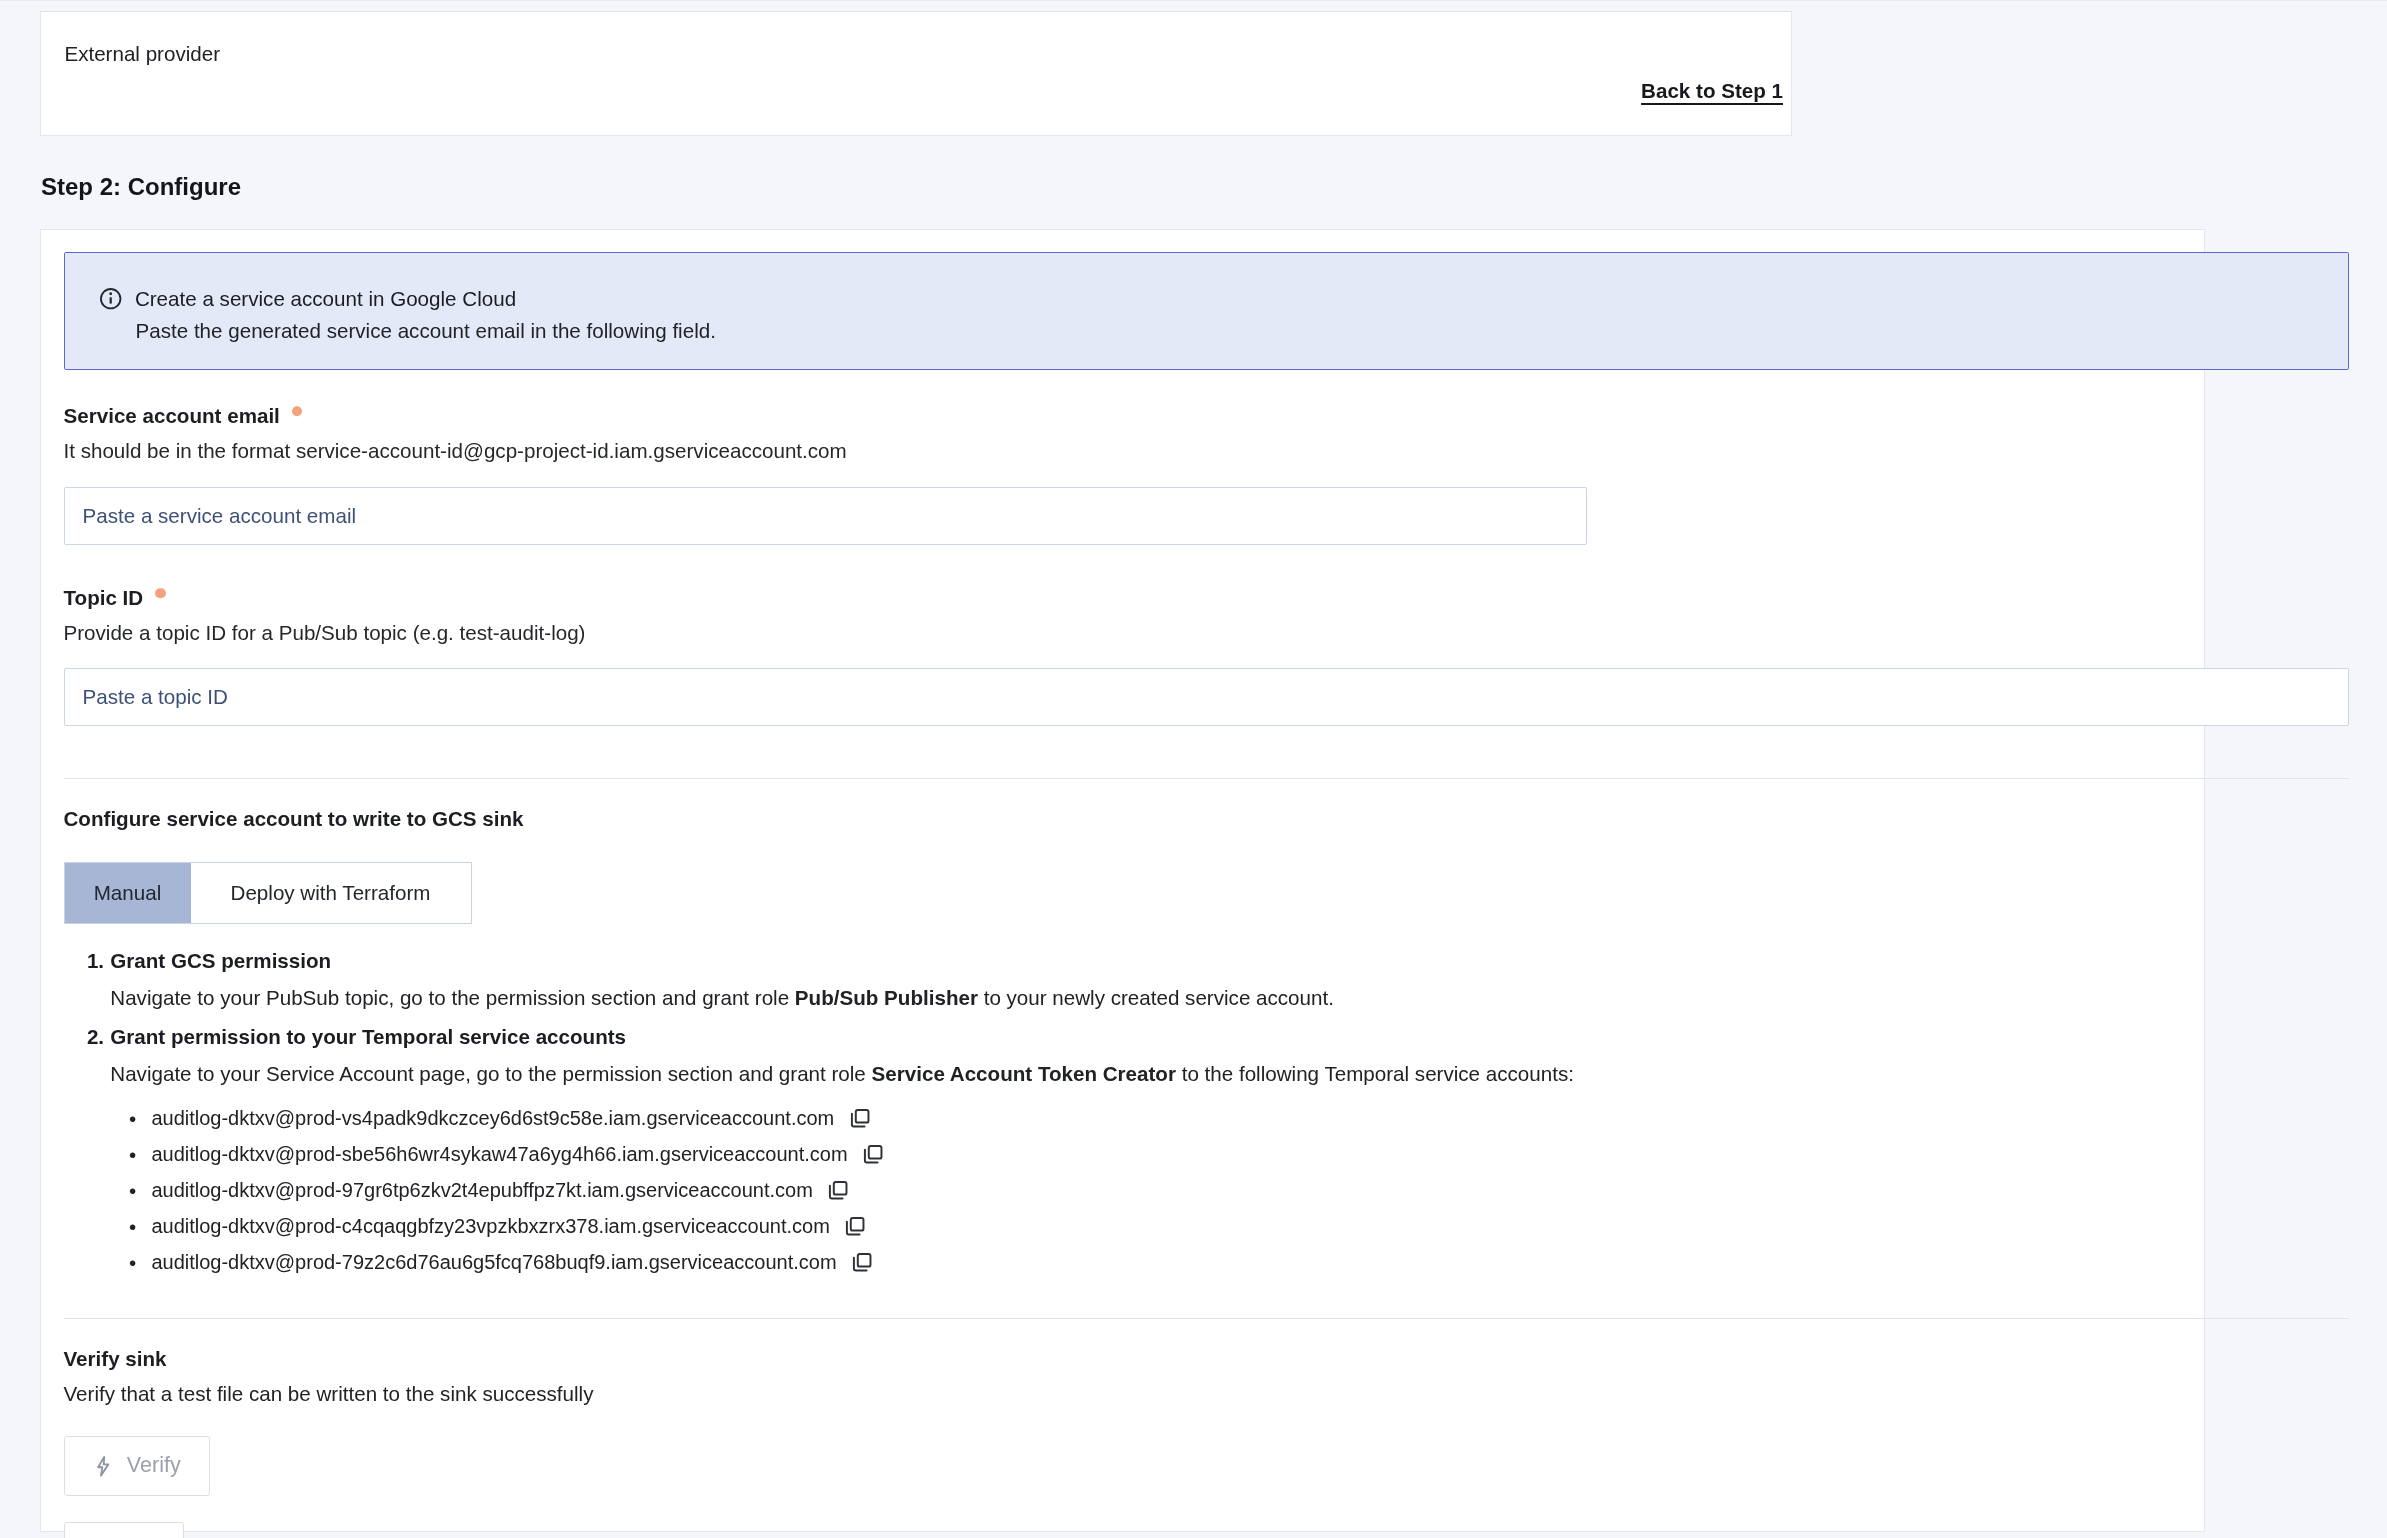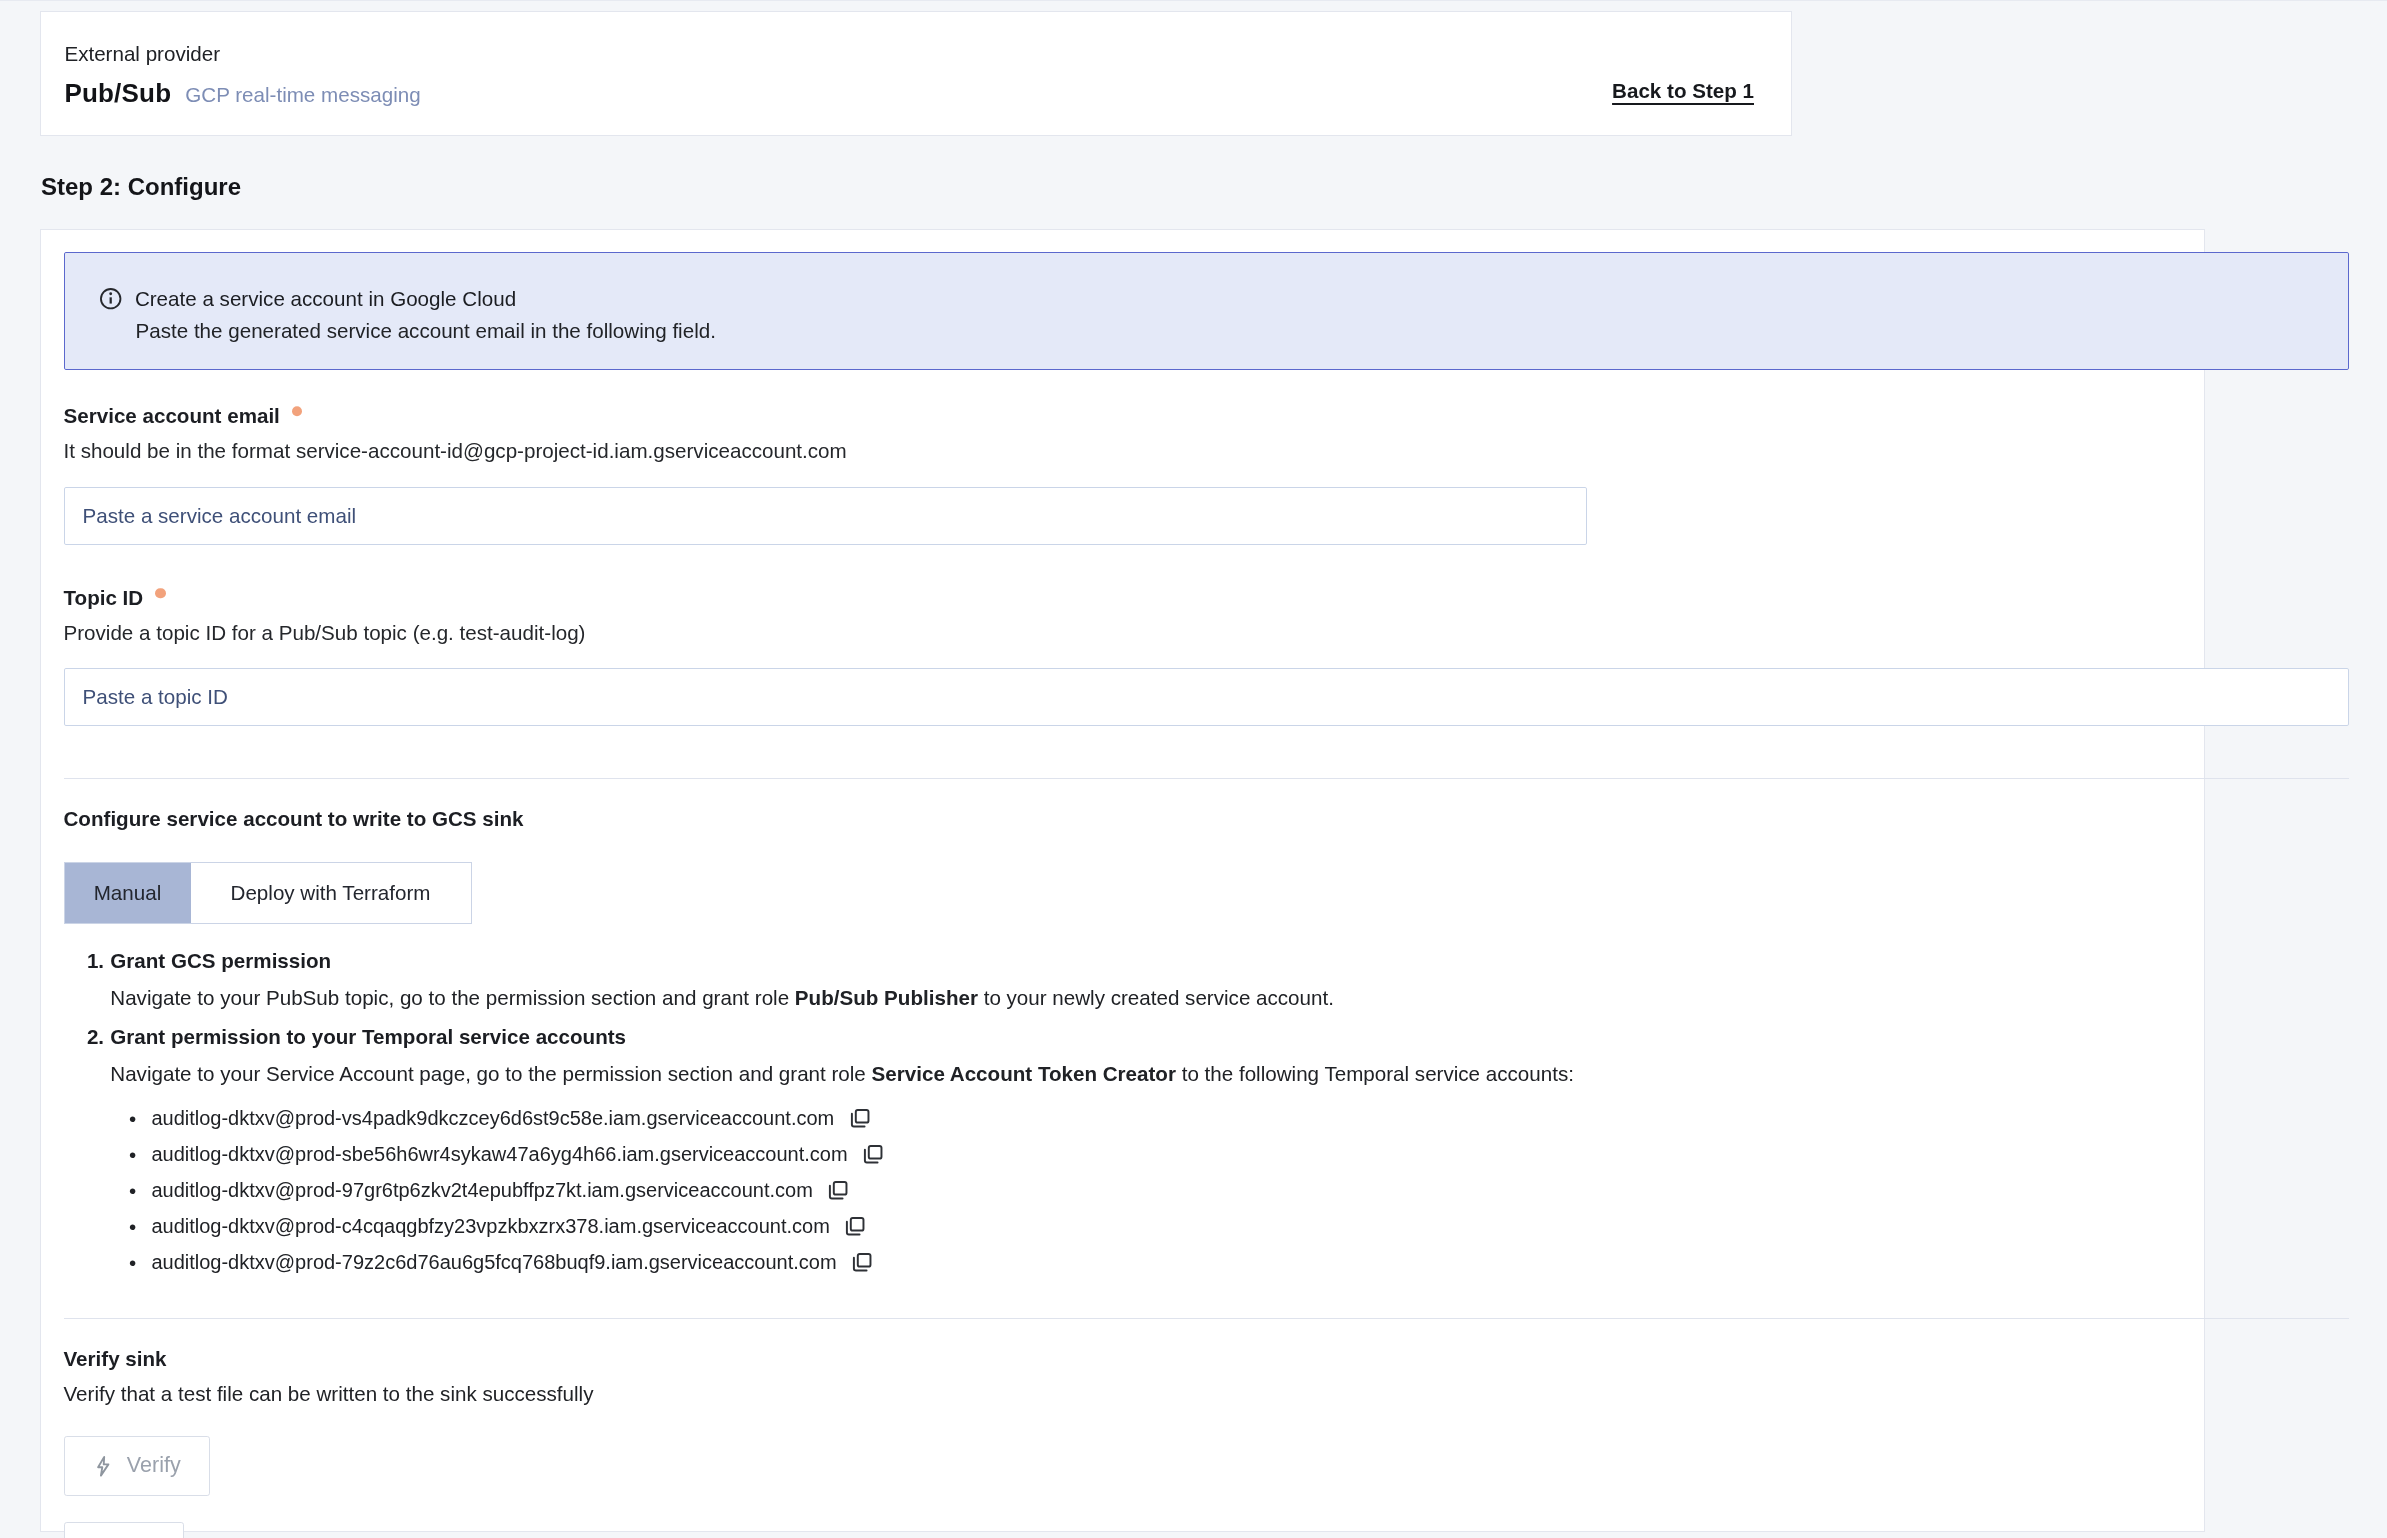--- a/index.html
+++ b/index.html
@@ -19,21 +19,21 @@
     width:1752px; height:125px;
     background:#ffffff;
     border:0.9px solid #e3e6ee;
     padding:30px 23.4px 0 23.4px;
   }
   .eyebrow { font-size:20.6px; color:#202226; }
   .provider-row { margin-top:12px; display:flex; align-items:baseline; gap:14px; }
   .provider-name { font-size:26px; font-weight:700; color:#121317; letter-spacing:0.2px; }
   .provider-sub { font-size:20.6px; color:#7d8db5; }
   .back-link {
-    position:absolute; right:37px; top:67px;
+    position:absolute; right:8px; top:67px;
     font-size:20.6px; font-weight:600; color:#17191d;
     text-decoration:underline; text-underline-offset:4.7px; cursor:pointer;
   }
 
   
   .page-title { margin:37px 0 0 41px; font-size:24px; font-weight:700; color:#141519; }
 
   
   .main-card {
     margin:28px 0 0 40px;
@@ -116,24 +116,20 @@
   .btn-verify { width:146px; height:60px; }
   .btn-create { width:120px; height:57px; margin-top:26px; }
 </style>
 </head>
 <body>
 
 <div class="top-rule"></div>
 
 <div class="header-card">
   <div class="eyebrow">External provider</div>
-  <div class="provider-row">
-    <span class="provider-name">Pub/Sub</span>
-    <span class="provider-sub">GCP real-time messaging</span>
-  </div>
   <a class="back-link">Back to Step 1</a>
 </div>
 
 <div class="page-title">Step 2: Configure</div>
 
 <div class="main-card">
 
   
   <div class="info-box">
     <div class="info-title-row">

